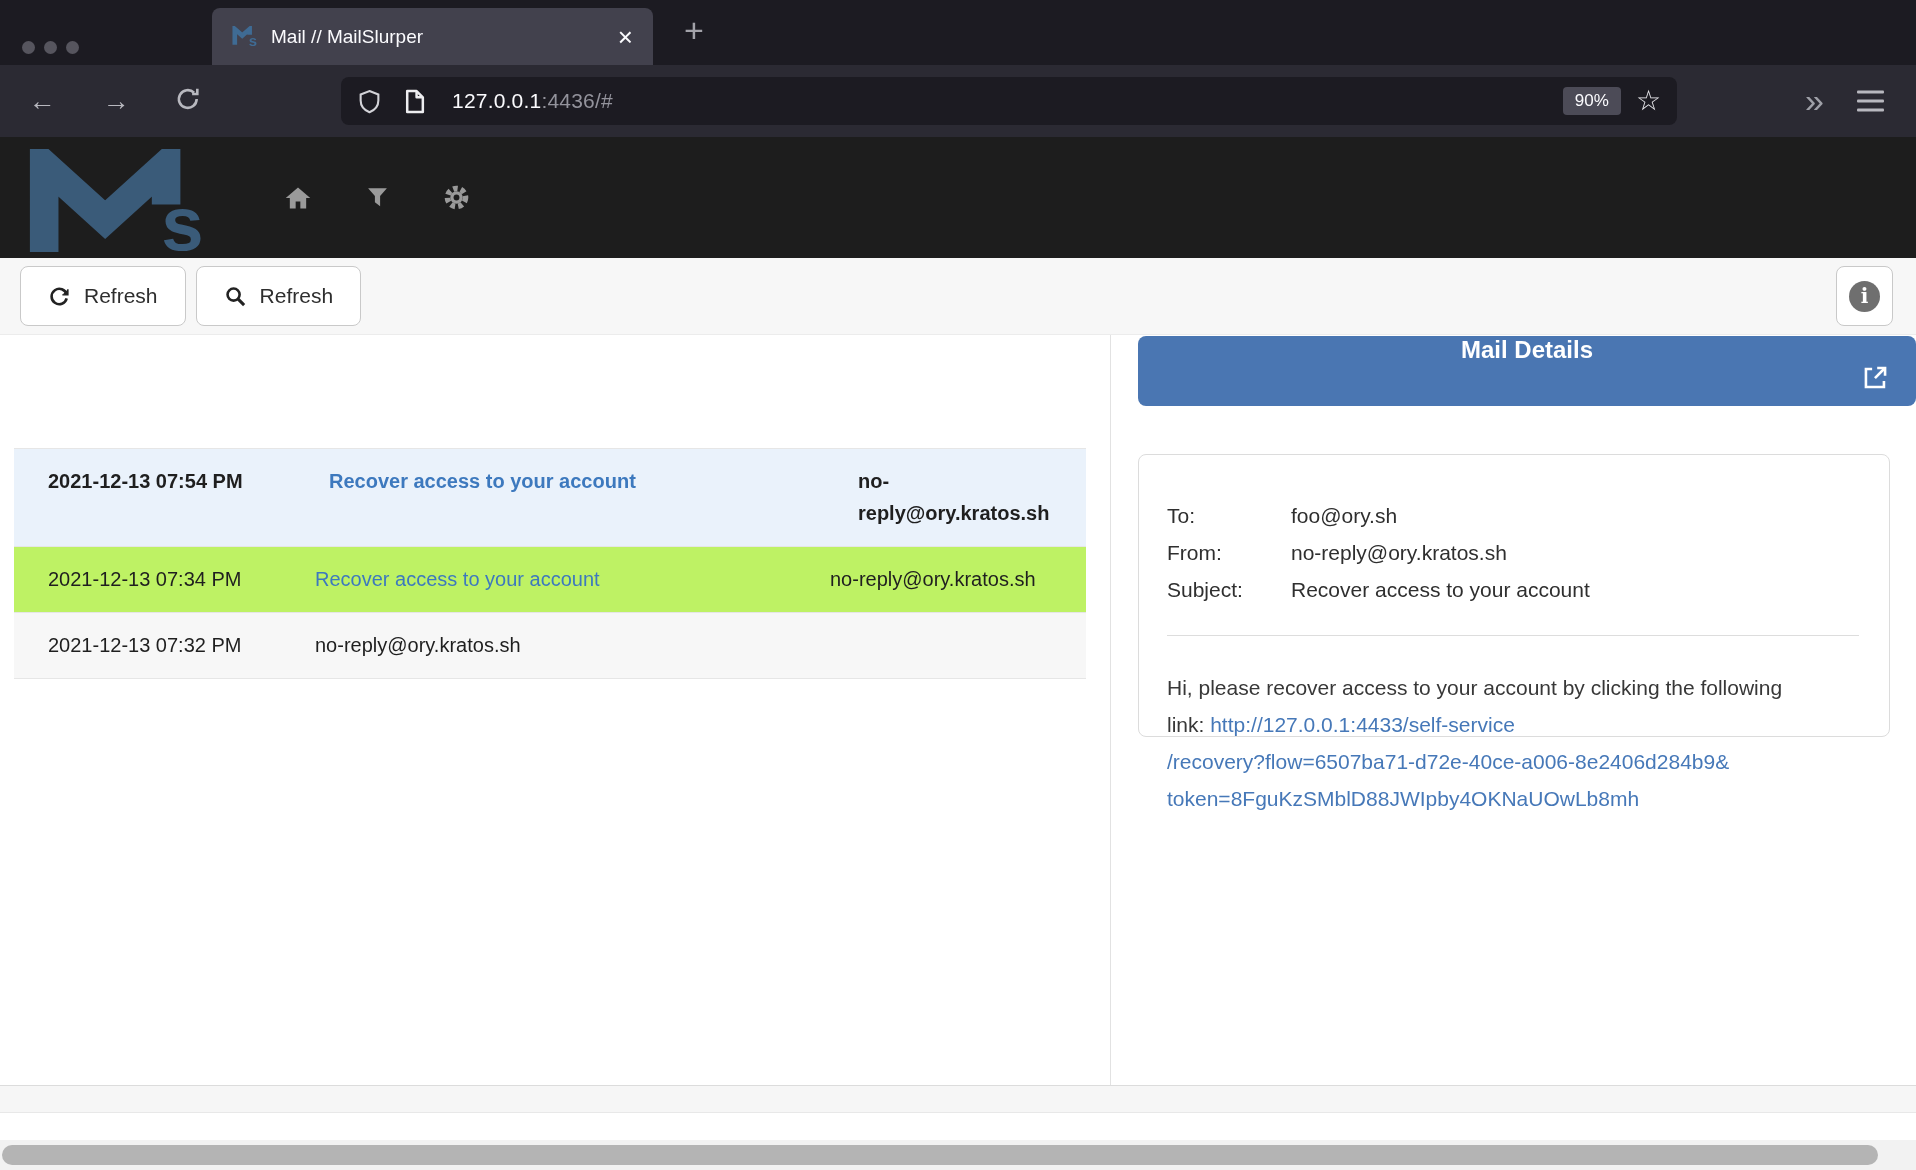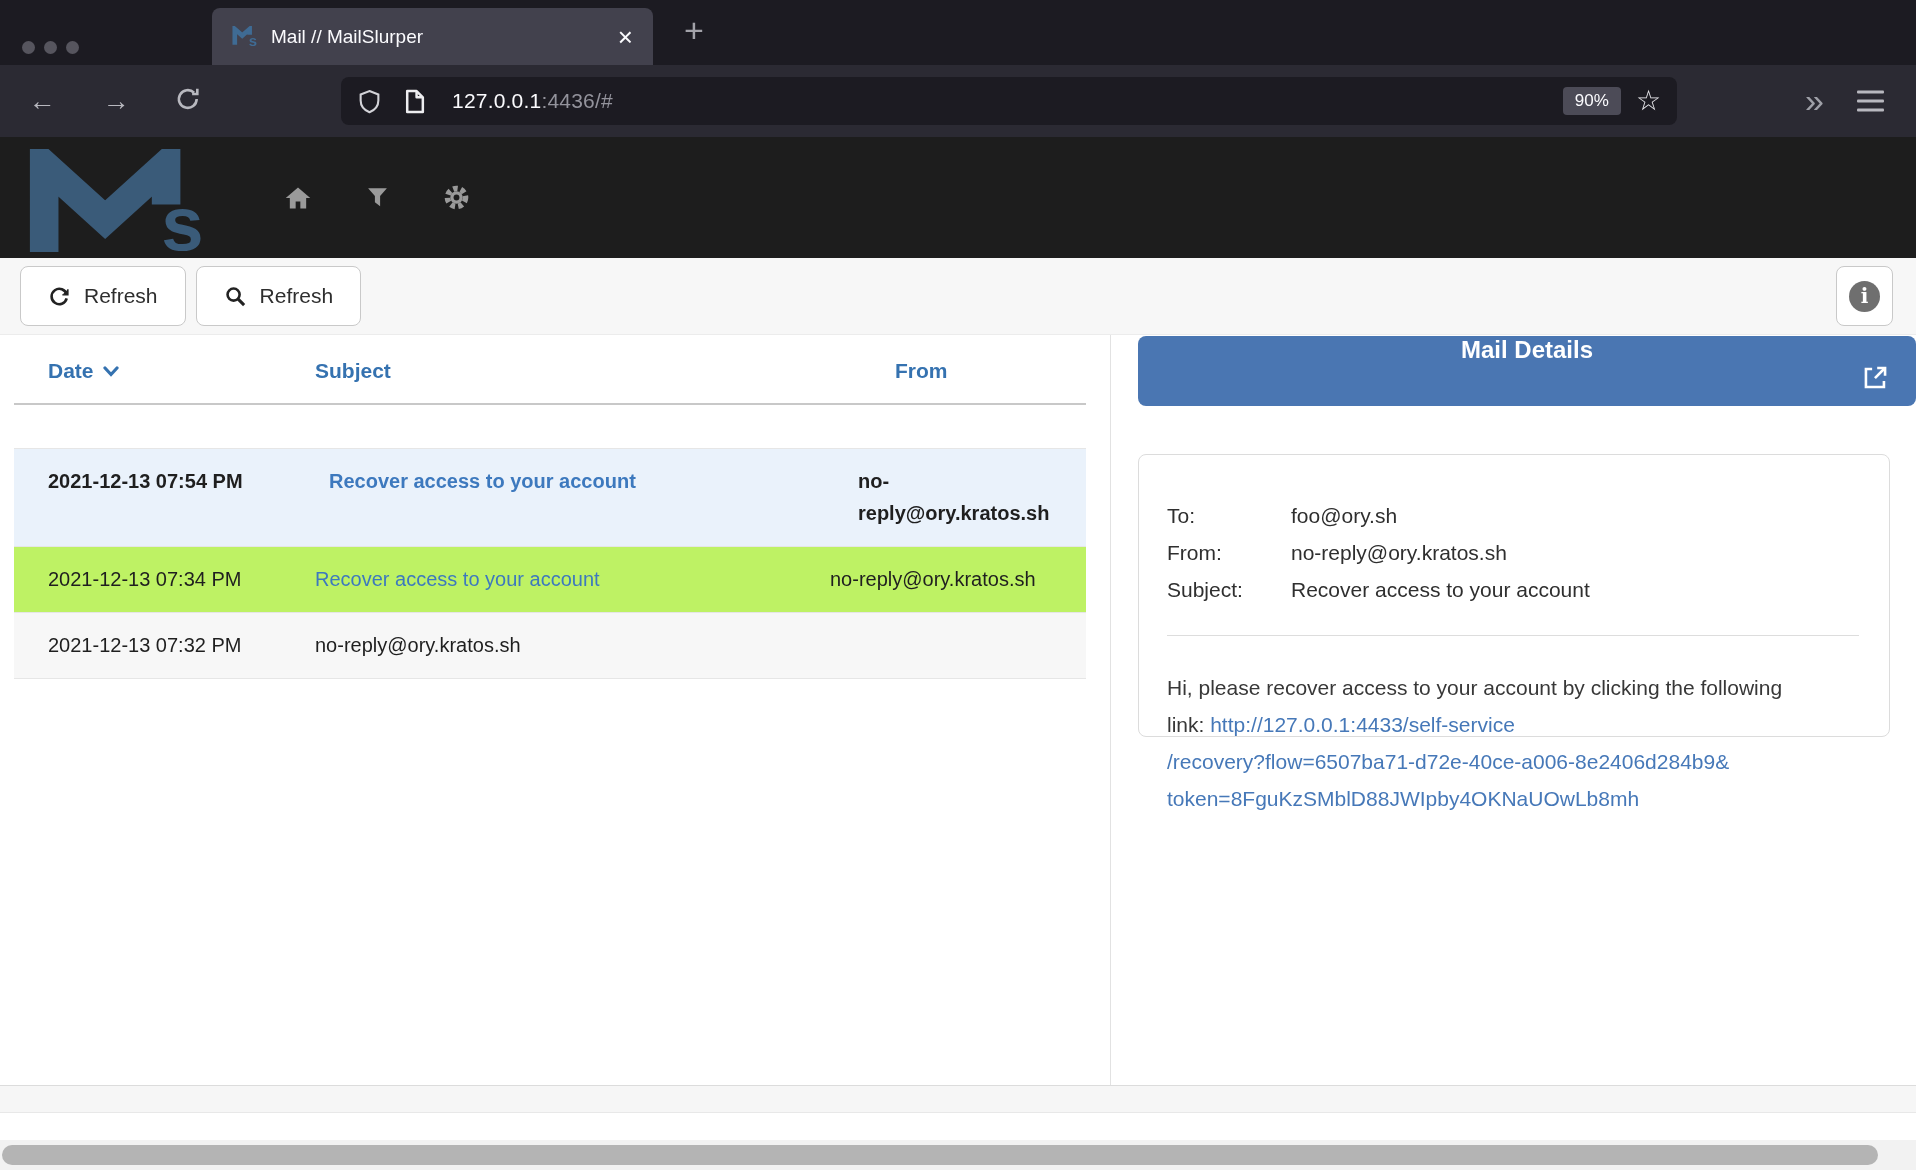--- a/index.html
+++ b/index.html
@@ -177,30 +177,20 @@
     </svg>
     <span>Refresh</span>
   </button>
   <div class="info-btn">
     <span class="info-circle">i</span>
   </div>
 </div>
 
 <div class="main">
 
-  <div class="list-header">
-    <span class="col-head">
-      <span>Date</span>
-      <svg viewBox="0 0 16 11" width="16" height="11">
-        <path d="M2 2 L8 8.5 L14 2" fill="none" stroke="#3572b0" stroke-width="3.2" stroke-linecap="round"></path>
-      </svg>
-    </span>
-    <span class="col-head">Subject</span>
-    <span class="col-head from">From</span>
-  </div>
 
   <div class="list-rows">
     <div class="mrow selected">
       <span class="cell-date">2021-12-13 07:54 PM</span>
       <span class="cell-subject"><a>Recover access to your account</a></span>
       <span class="cell-from">no-reply@ory.kratos.sh</span>
     </div>
     <div class="mrow">
       <span class="cell-date">2021-12-13 07:34 PM</span>
       <span class="cell-subject"><a>Recover access to your account</a></span>

